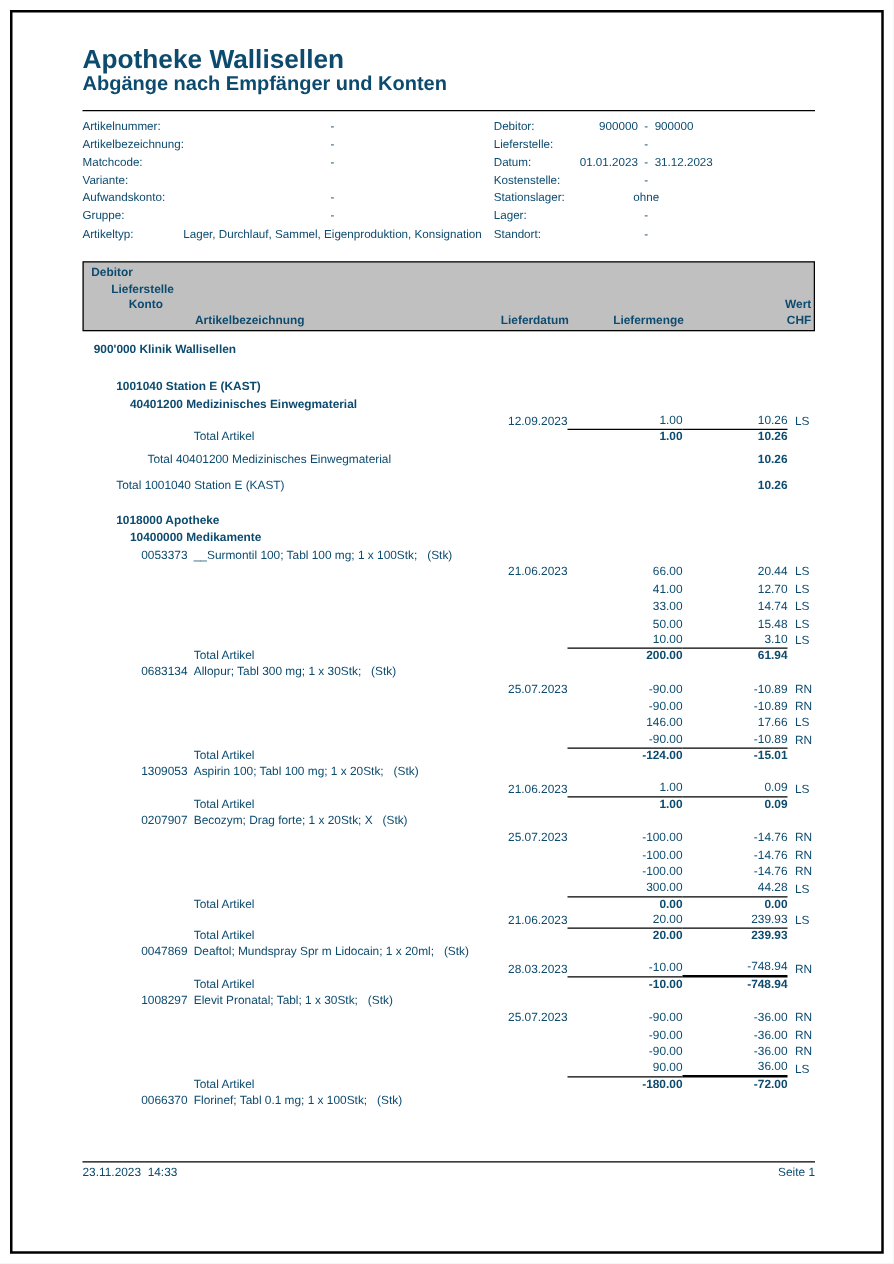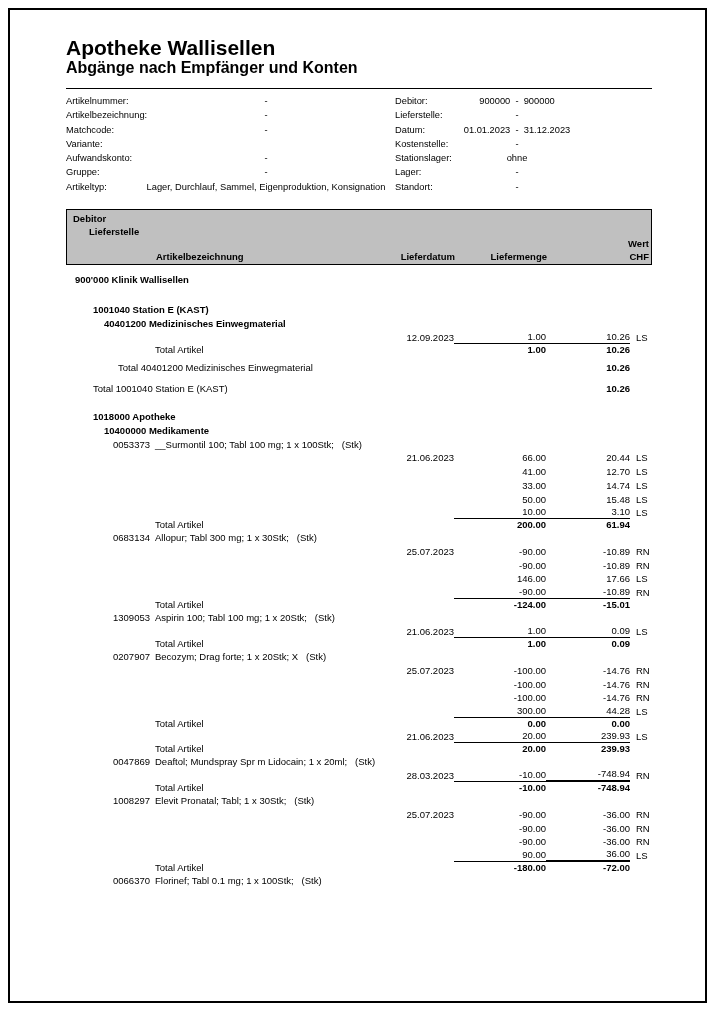--- a/index.html
+++ b/index.html
@@ -1,17 +1,17 @@
 <!DOCTYPE html>
 <html><head>
 <meta charset="utf-8">
 <style>
   html,body{margin:0;padding:0;background:#e8e8e8;}
   .page{position:relative;width:715px;height:1011px;background:#ffffff;margin:0 auto;
-        font-family:"Liberation Sans", sans-serif;color:#000000;overflow:hidden;}
+        font-family:"Liberation Sans", sans-serif;color:#0c4a6e;overflow:hidden;}
   .frame{position:absolute;left:8px;top:8px;right:8px;bottom:8px;border:2px solid #000;}
   .content{position:absolute;left:66px;top:36px;width:586px;}
 
   .title{font-size:21px;font-weight:bold;line-height:23px;white-space:pre;}
   .subtitle{font-size:16px;font-weight:bold;line-height:14px;margin-top:2px;white-space:pre;}
   .rule{border-top:1.3px solid #000;margin-top:13px;height:0;}
 
   .filters{margin-top:4px;}
   .f-row{height:14.3px;position:relative;font-size:9.3px;line-height:12px;}
   .f-label-l{position:absolute;left:0;top:2px;white-space:pre;}
@@ -100,20 +100,21 @@
           <span class="f-val-l">Lager, Durchlauf, Sammel, Eigenproduktion, Konsignation</span>
           <span class="f-label-r">Standort:</span>
           <span class="f-val-r">-</span>
         </div>
       </div>
 
     <div class="gray-box">
       <div class="g-line pl6">Debitor</div>
       <div class="g-line pl22">Lieferstelle</div>
       <div class="g-line grid">
+        <div class="span3 pl36">Konto</div>
         <div class="span2 tr pr4">Wert</div>
       </div>
       <div class="g-line grid">
         <div class="pl89">Artikelbezeichnung</div>
         <div class="tr">Lieferdatum</div>
         <div class="tr">Liefermenge</div>
         <div class="span2 tr pr4">CHF</div>
       </div>
     </div>
 
@@ -367,13 +368,17 @@
           <div class="c-qty tr b">-180.00</div>
           <div class="c-val tr b">-72.00</div>
           <div class="c-code"></div>
         </div>
         <div class="row article">
           <div class="full"><span class="art-code">0066370</span><span class="art-desc">Florinef; Tabl 0.1 mg; 1 x 100Stk;   (Stk)</span></div>
         </div>
       </div>
   </div>
 
+  <div class="footer">
+    <span>23.11.2023  14:33</span>
+    <span>Seite 1</span>
+  </div>
 </div>
 
 </body></html>

